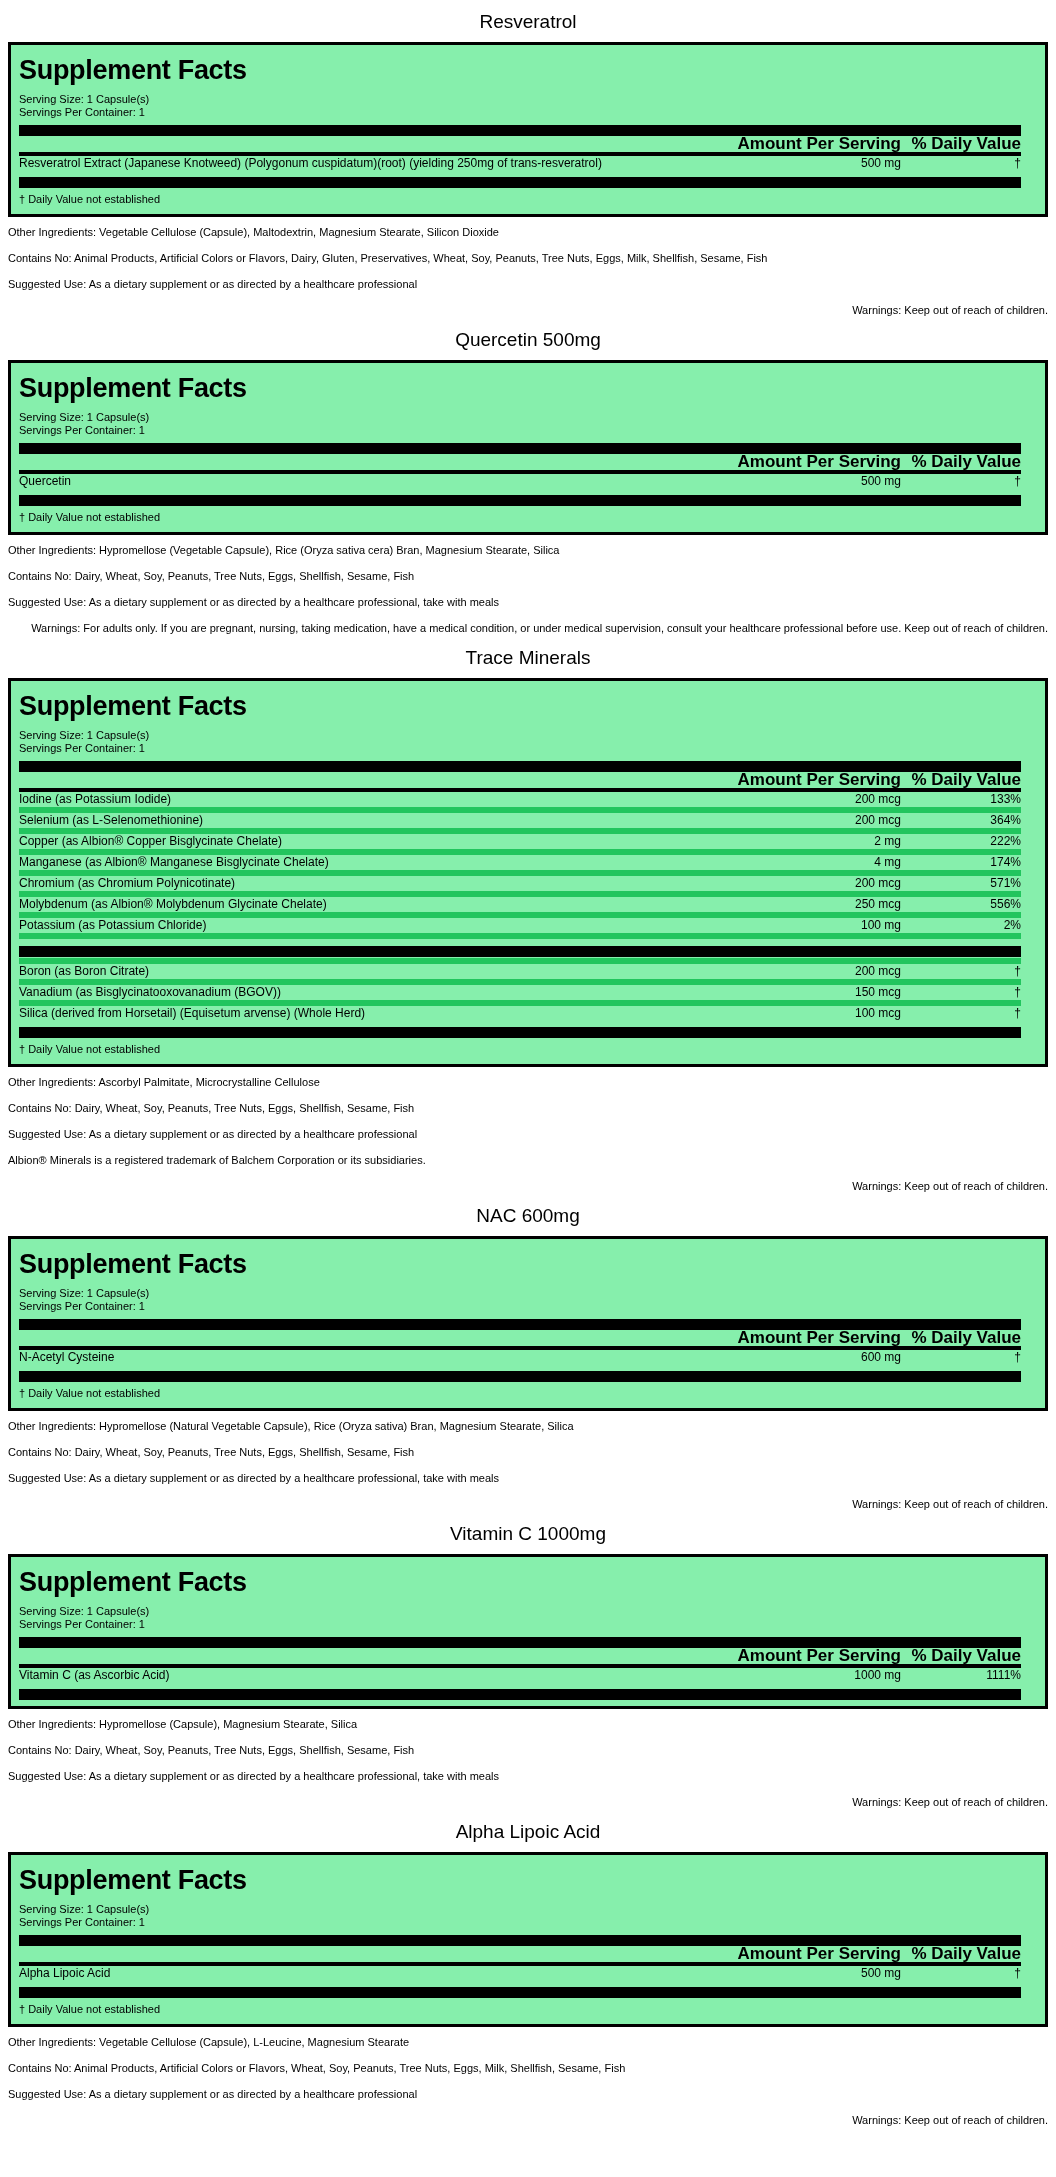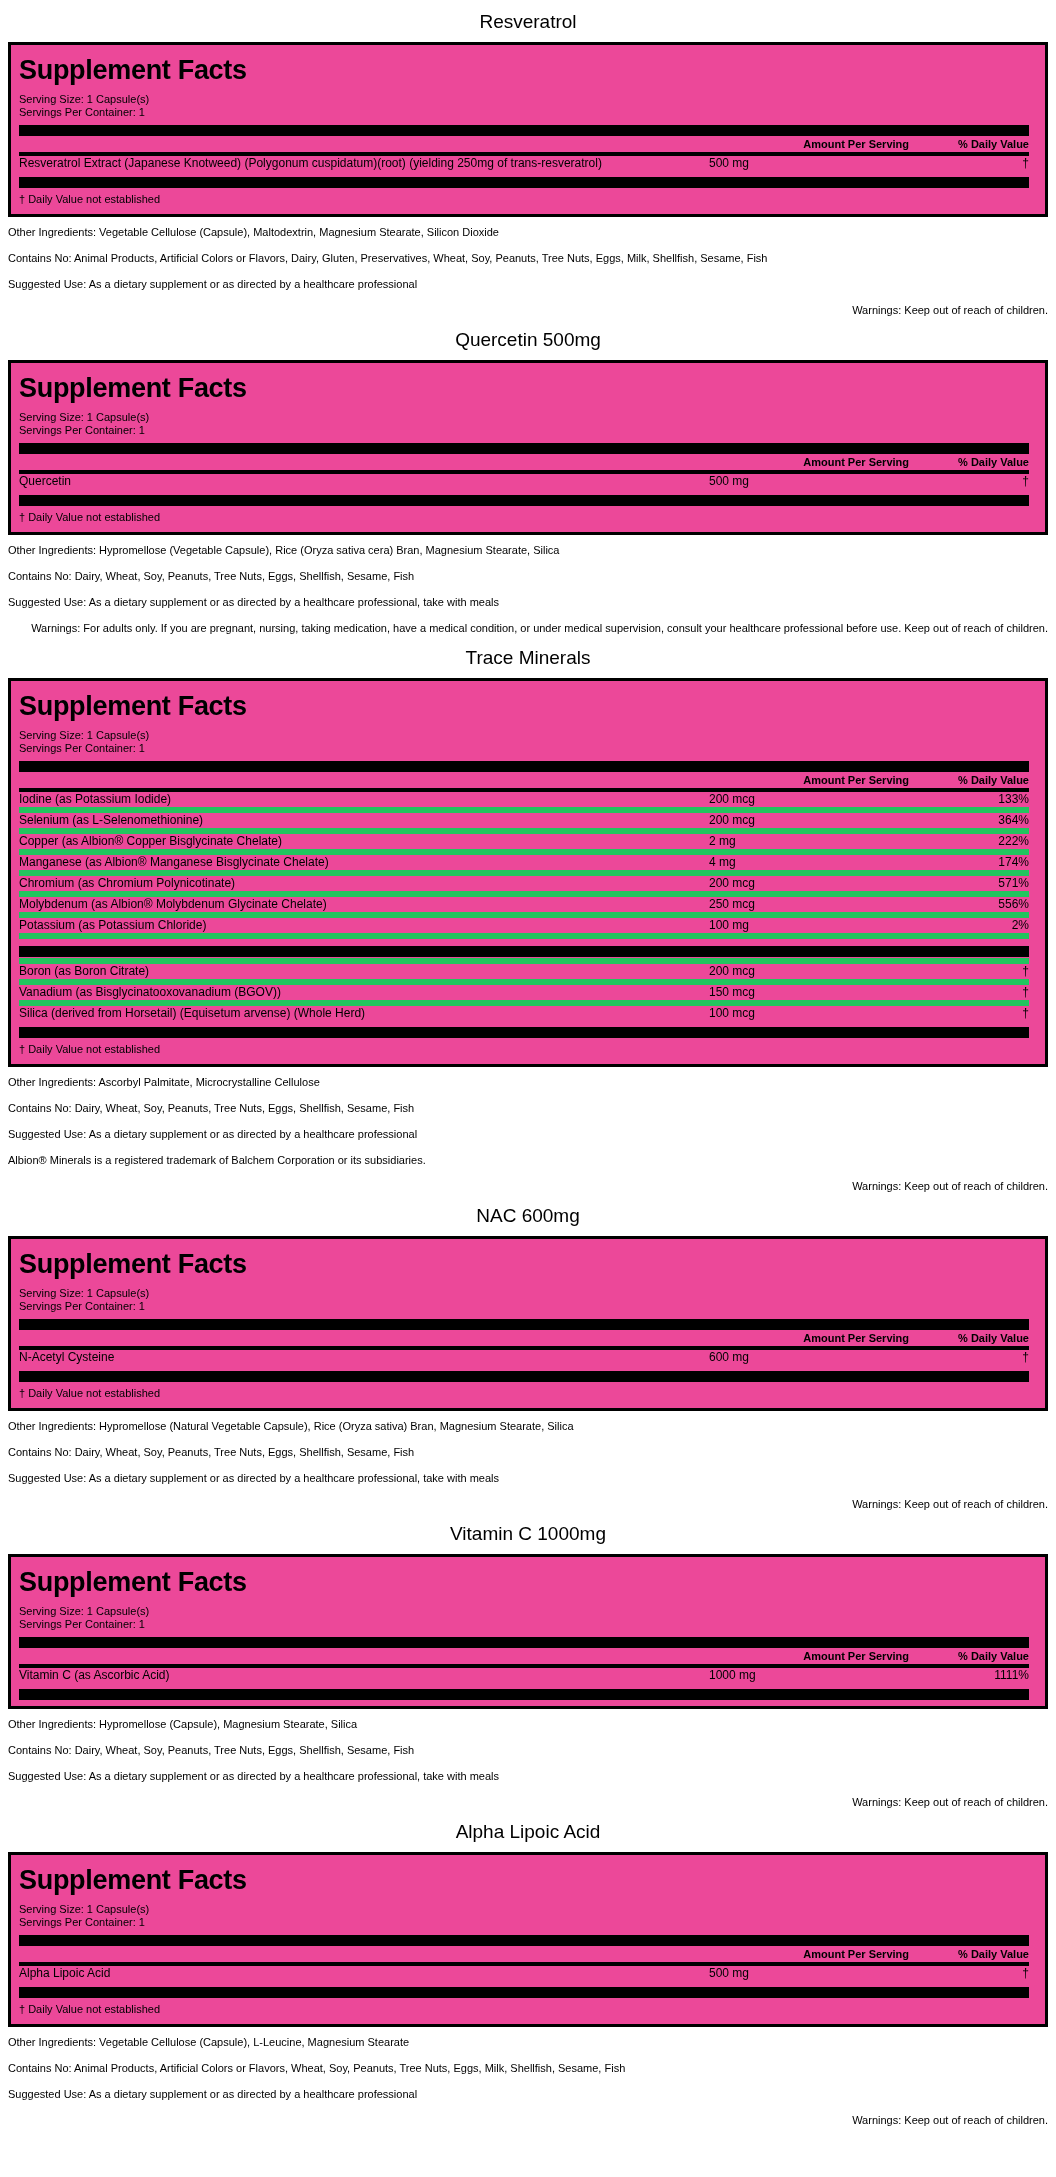--- a/index.html
+++ b/index.html
@@ -21,23 +21,23 @@
   .product-title {
     text-align: center;
     font-size: 19px;
     line-height: 28px;
     margin: 8px 0 6px 0;
     font-weight: normal;
   }
   .panel {
     border: 3px solid #000;
     box-sizing: border-box;
-    padding: 8px 16px 6px 8px;
+    padding: 8px 24px 6px 8px;
     margin: 0 0 4px 0;
-    background: #ec4899;
+    background: #86efac;
   }
   .panel-title {
     font-size: 27px;
     font-weight: bold;
     line-height: 30px;
     letter-spacing: -0.3px;
     margin: 2px 0 8px 0;
   }
   .serving-line {
     font-size: 11px;
@@ -49,21 +49,21 @@
     margin-top: 6px;
   }
   .bar-thin {
     background: #000;
     height: 4px;
   }
   .hdr-row {
     display: flex;
     justify-content: flex-end;
     align-items: flex-end;
-    font-size: 11px;
+    font-size: 17px;
     font-weight: bold;
     line-height: 14px;
     padding: 1px 0 1px 0;
   }
   .hdr-amount {
     width: 200px;
     text-align: right;
   }
   .hdr-dv {
     width: 120px;
@@ -77,21 +77,21 @@
   }
   table.facts td {
     padding: 1px 0 1px 0;
     border-bottom: 6px solid #22c55e;
     vertical-align: top;
   }
   table.facts tr:last-child td {
     border-bottom: none;
   }
   td.nm { text-align: left; }
-  td.amt { width: 200px; }
+  td.amt { width: 200px; text-align: right; }
   td.dv  { width: 120px; text-align: right; }
   .group-sep td {
     padding: 0;
     border-bottom: none;
   }
   .footnote {
     font-size: 11px;
     line-height: 14px;
     padding: 4px 0 2px 0;
   }

